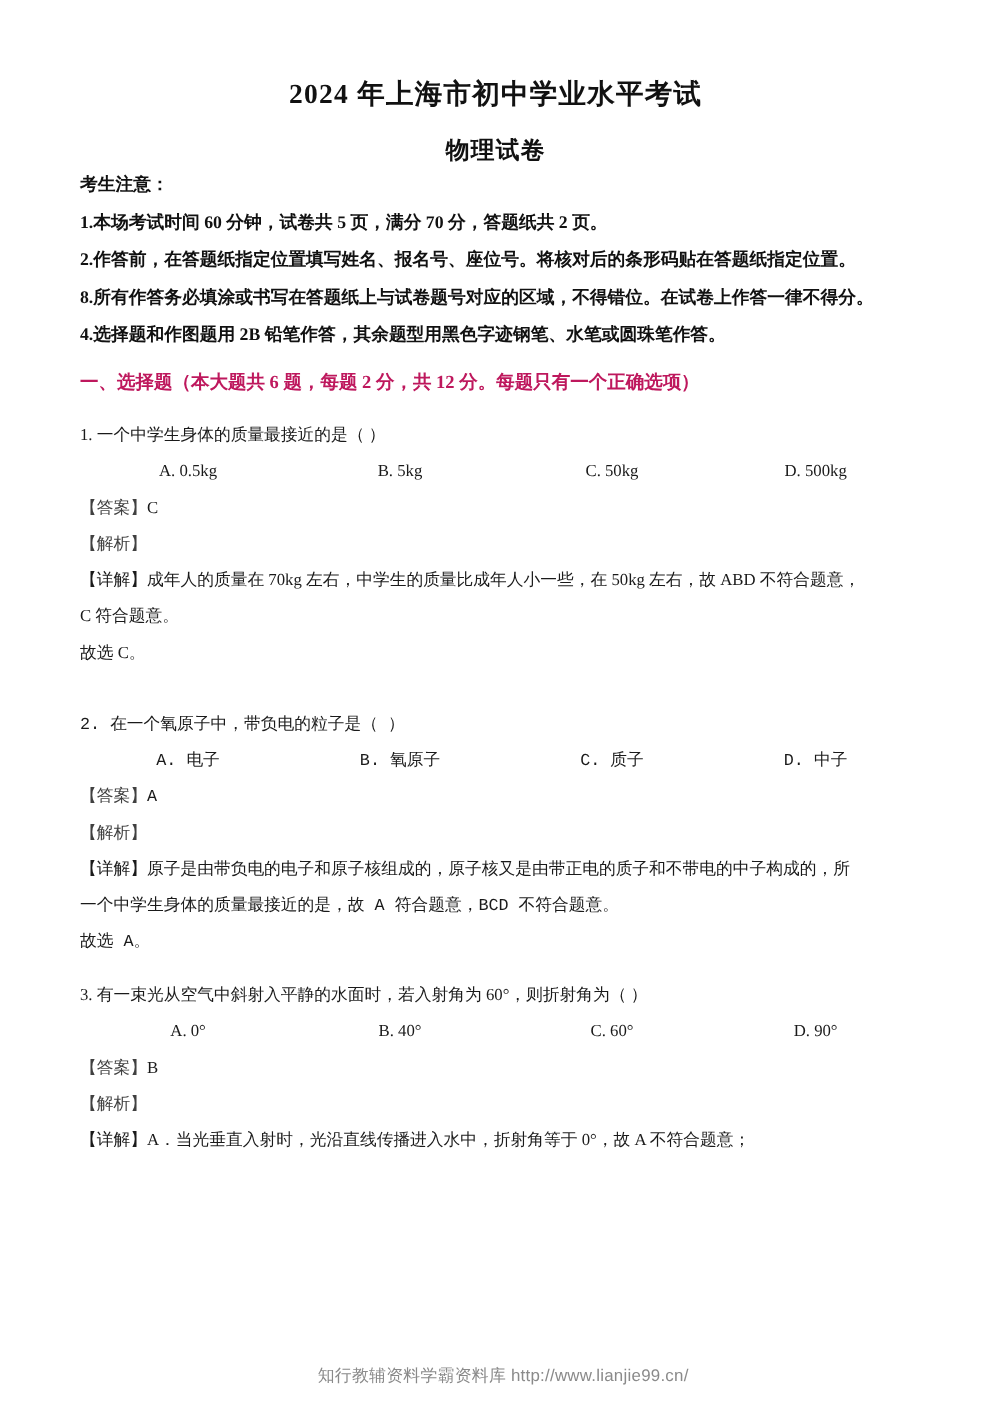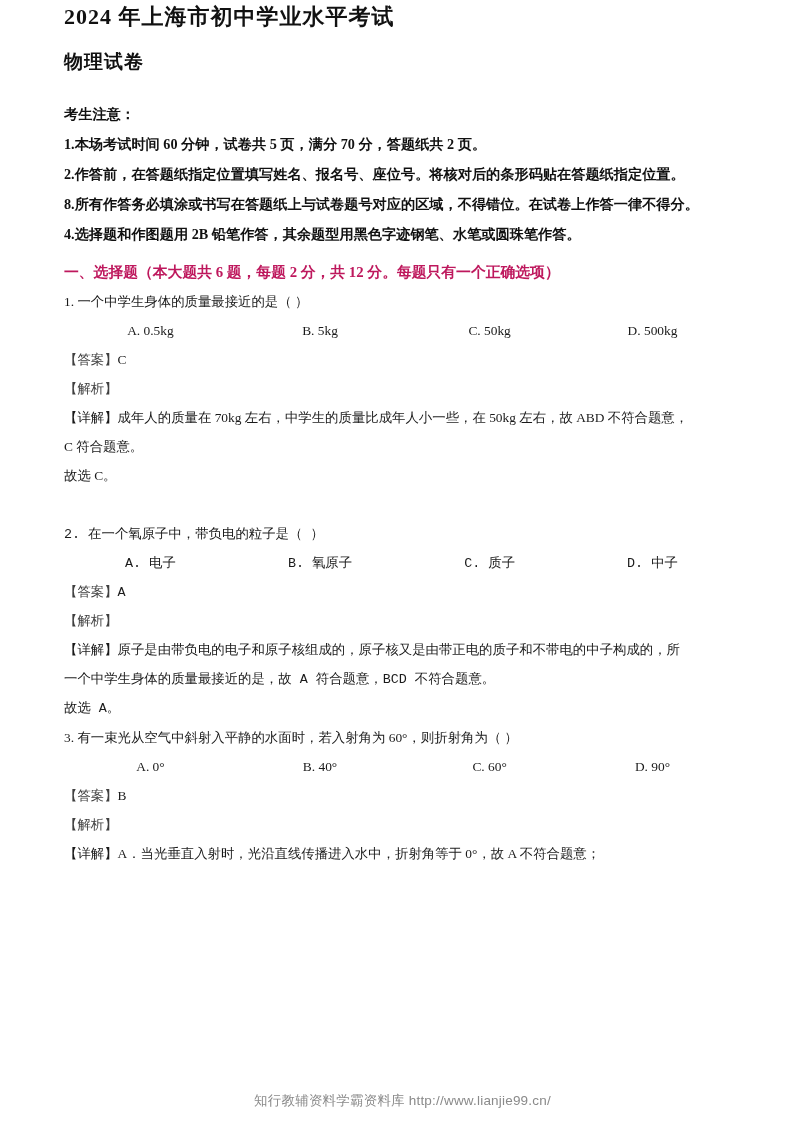--- a/index.html
+++ b/index.html
@@ -13,54 +13,54 @@
     overflow: hidden;
     position: relative;
   }
   .page {
     width: 793px;
     height: 1122px;
     padding: 0 64px;
     position: relative;
   }
   
-  .title-block { }
+  .title-block { padding-top: 58px; text-align: center; }
   .doc-title {
     font-size: 22px;
     font-weight: bold;
     letter-spacing: 1px;
     line-height: 1.5;
     color: #111;
   }
   .doc-subtitle {
     font-size: 19px;
     font-weight: bold;
     letter-spacing: 1px;
     margin-top: 16px;
     color: #111;
   }
   
-  .notice { margin-top: 24px; }
+  .notice { }
   .notice-line {
     font-size: 14.2px;
     font-weight: bold;
     line-height: 30px;
     color: #111;
     text-align: justify;
   }
   
   .section-heading {
     font-size: 14.8px;
     font-weight: bold;
     line-height: 30px;
     margin-top: 8px;
     color: #be185d;
   }
   
-  .question-block { margin-top: 0; }
+  .question-block { margin-top: 12px; }
   .question-block.gap-before { margin-top: 30px; font-family: Liberation Mono, monospace; }
   .q-stem {
     font-size: 13.4px;
     line-height: 29px;
     color: #1a1a1a;
   }
   .q-options {
     display: flex;
     font-size: 13.4px;
     line-height: 29px;

